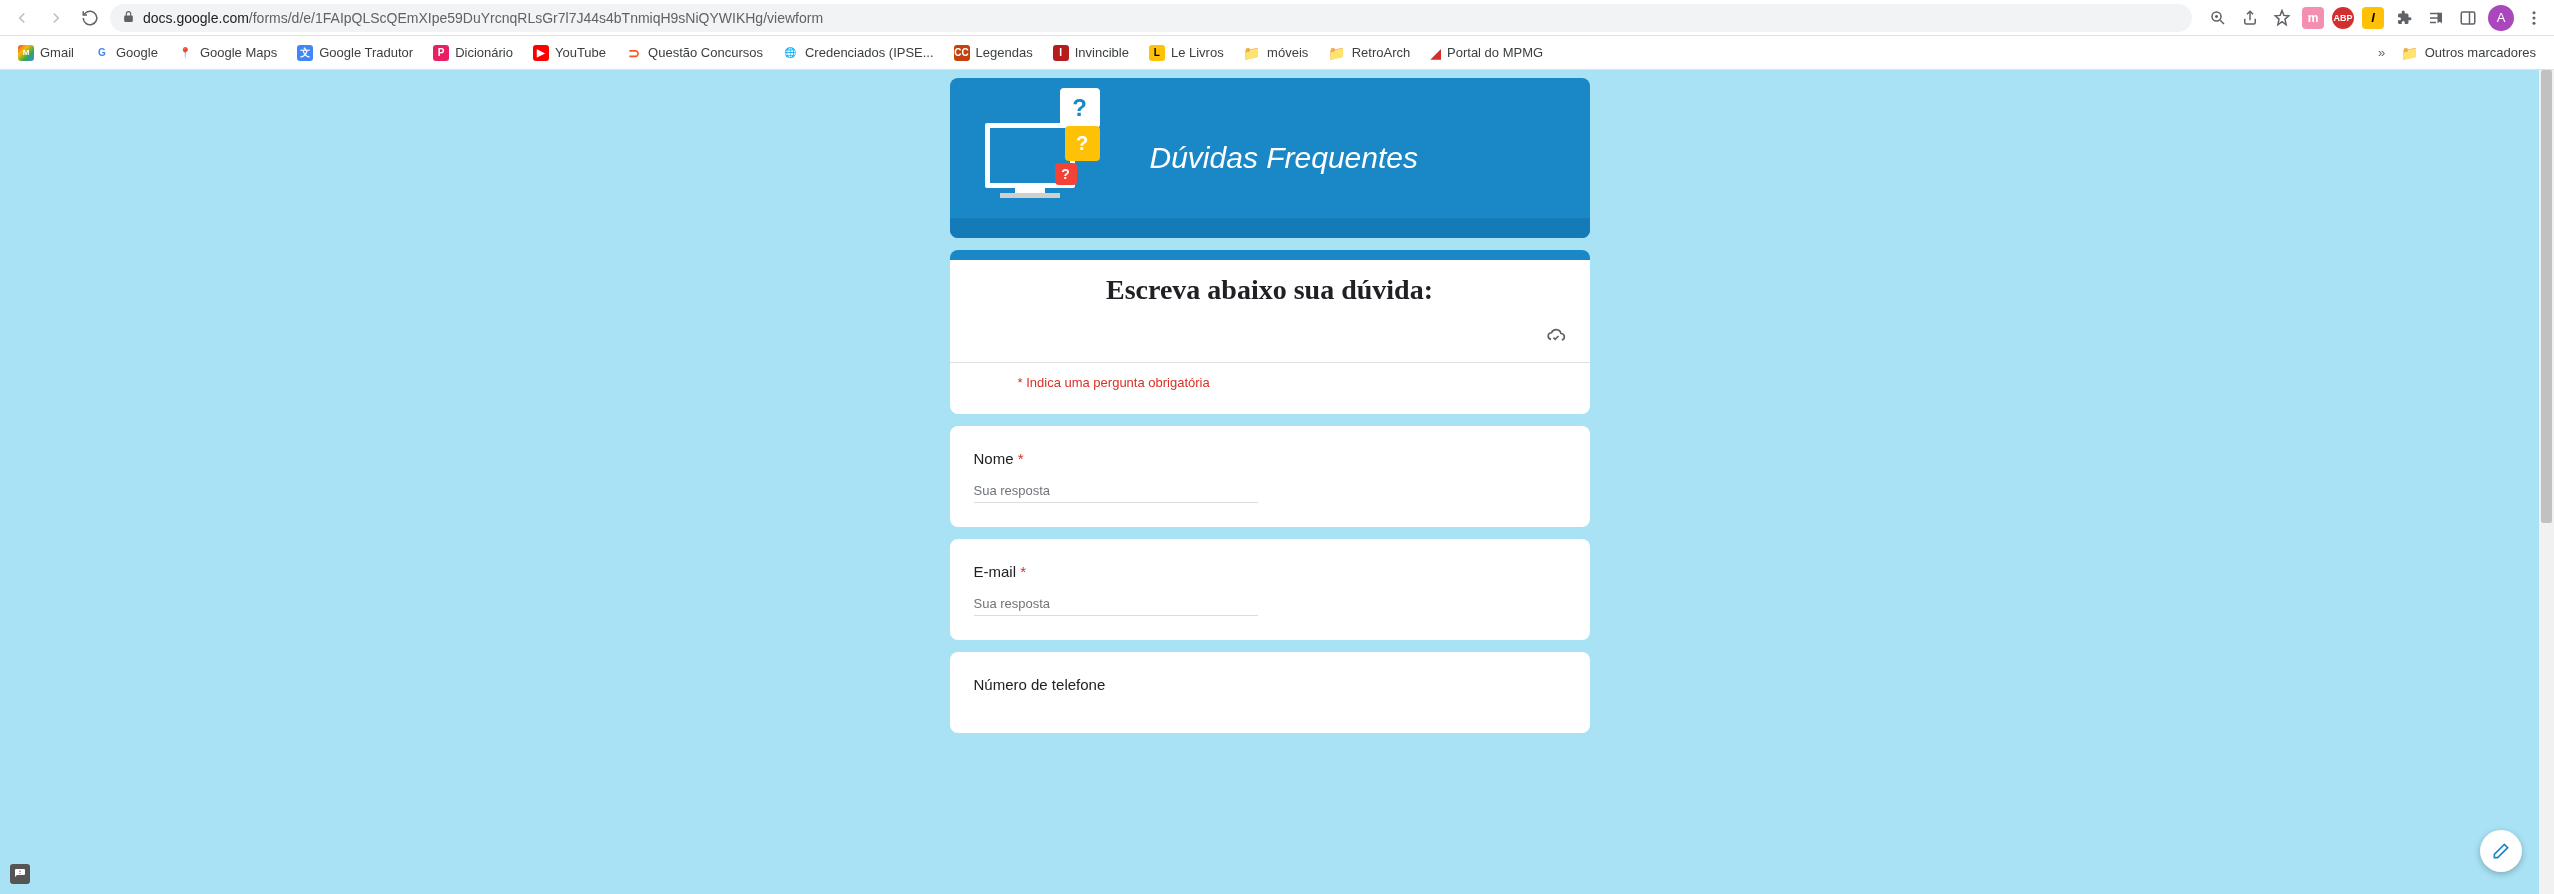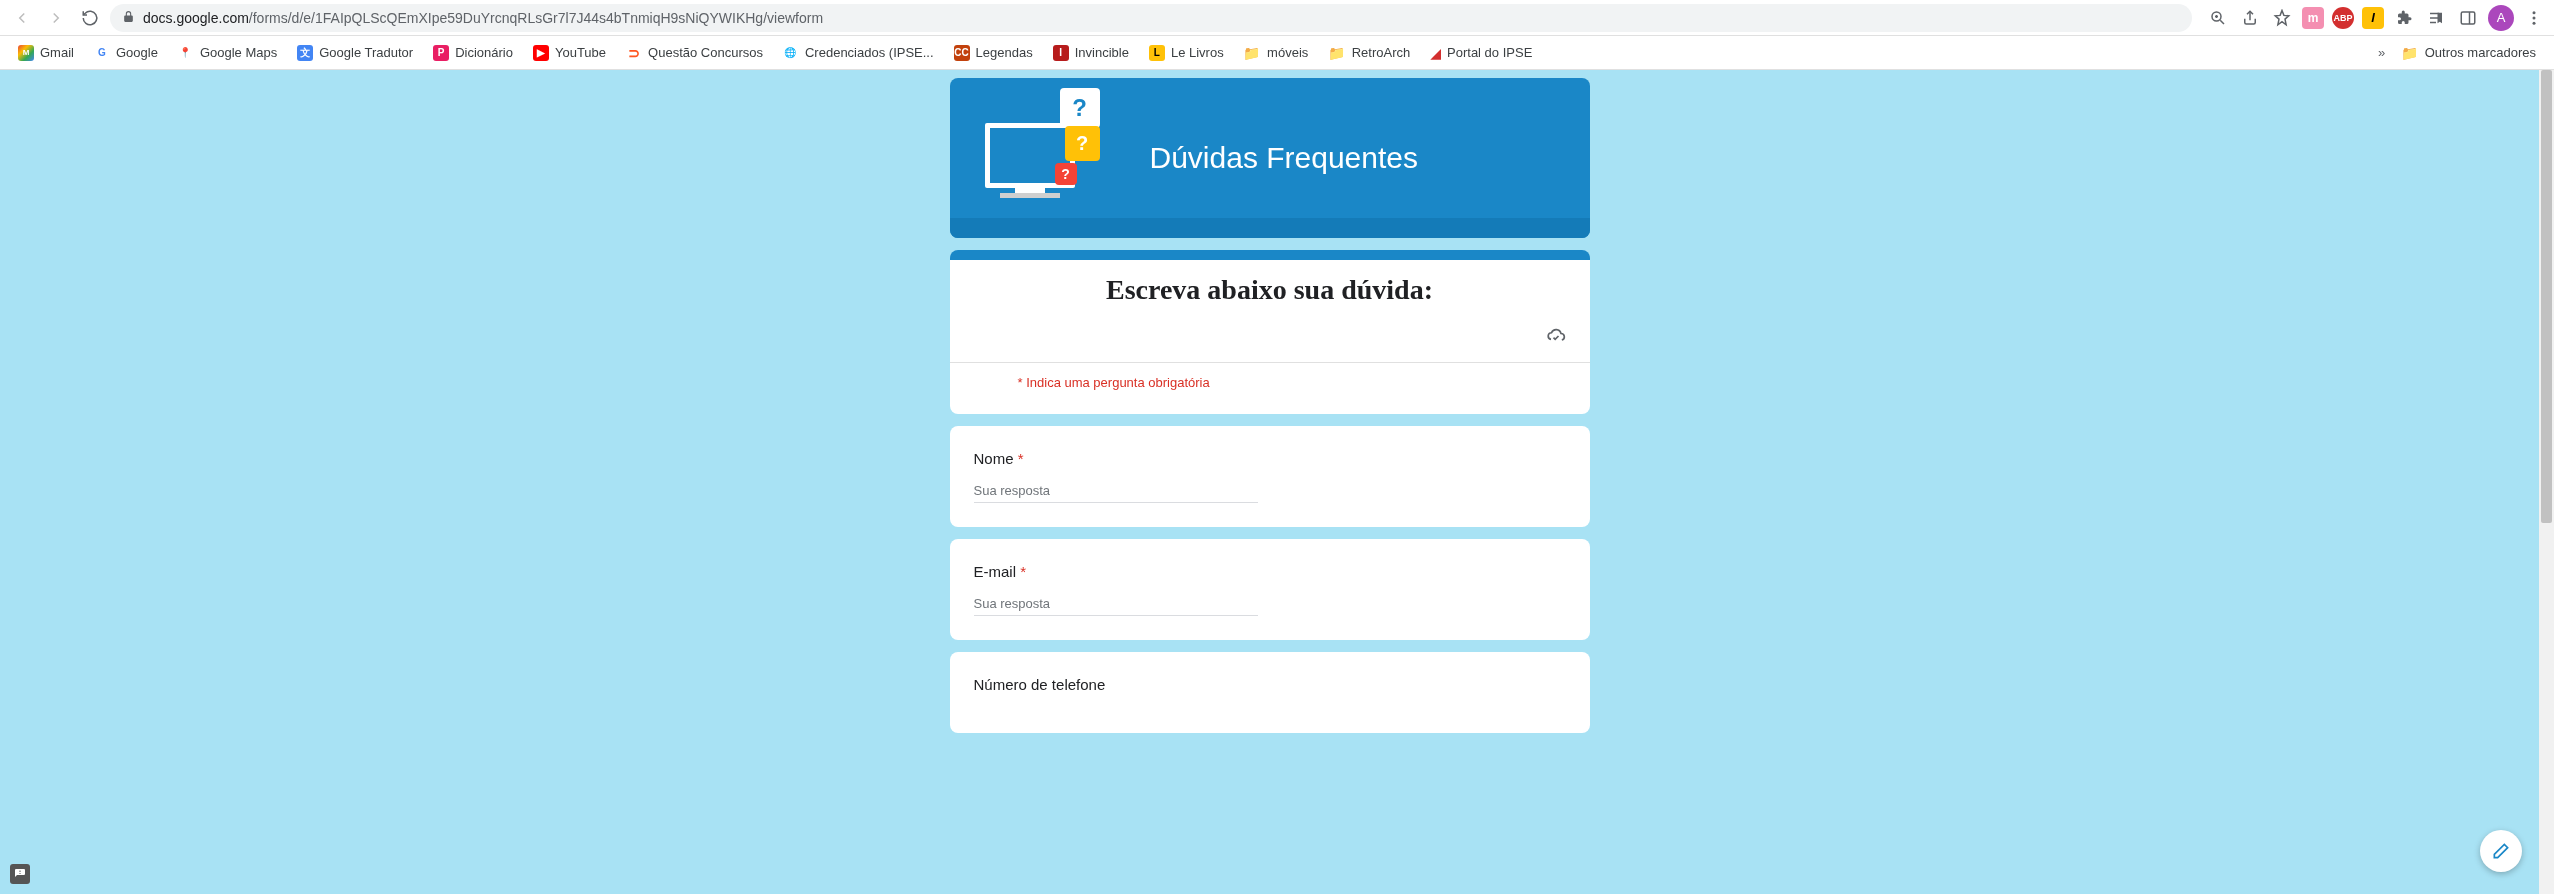--- a/index.html
+++ b/index.html
@@ -168,20 +168,21 @@
     border-radius:4px;
   }
   .bubble1 { left:110px; top:10px; width:40px; height:40px; background:#fff; color:#1a87c7; font-size:24px; }
   .bubble2 { left:115px; top:48px; width:35px; height:35px; background:#ffc107; font-size:20px; }
   .bubble3 { left:105px; top:85px; width:22px; height:22px; background:#f44336; font-size:14px; }
   .banner-text {
     color: #fff;
     font-size: 30px;
     font-weight: 400;
     z-index:2;
+    font-style:italic;
   }
   .banner-strip {
     position:absolute;
     bottom:0; left:0; right:0;
     height: 20px;
     background: #147bb8;
   }
 
   
   .card {
@@ -393,21 +394,21 @@
   <div class="bookmark-item">
       <span class="bk-folder">📁</span>
       <span>móveis</span>
     </div>
   <div class="bookmark-item">
       <span class="bk-folder">📁</span>
       <span>RetroArch</span>
     </div>
   <div class="bookmark-item">
       <span class="bk-portal">◢</span>
-      <span>Portal do IPSE</span>
+      <span>Portal do MPMG</span>
     </div>
   <div class="bookmarks-spacer"></div>
   <div class="bookmarks-overflow"><span>»</span></div>
   <div class="bookmark-item">
       <span class="bk-folder">📁</span>
       <span>Outros marcadores</span>
     </div>
 </div>
 
 <div class="viewport">

